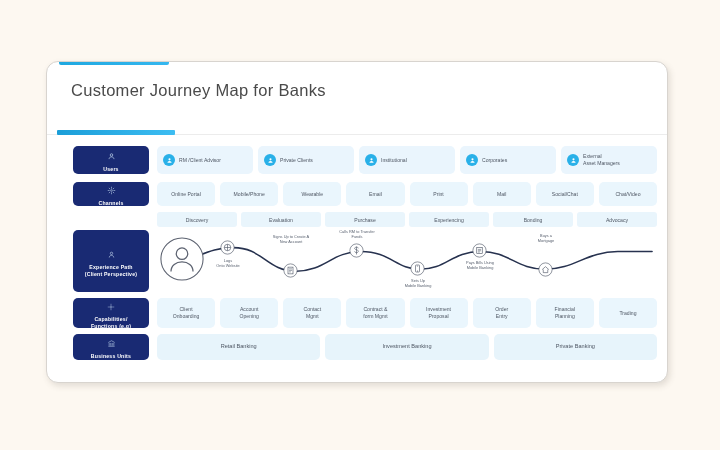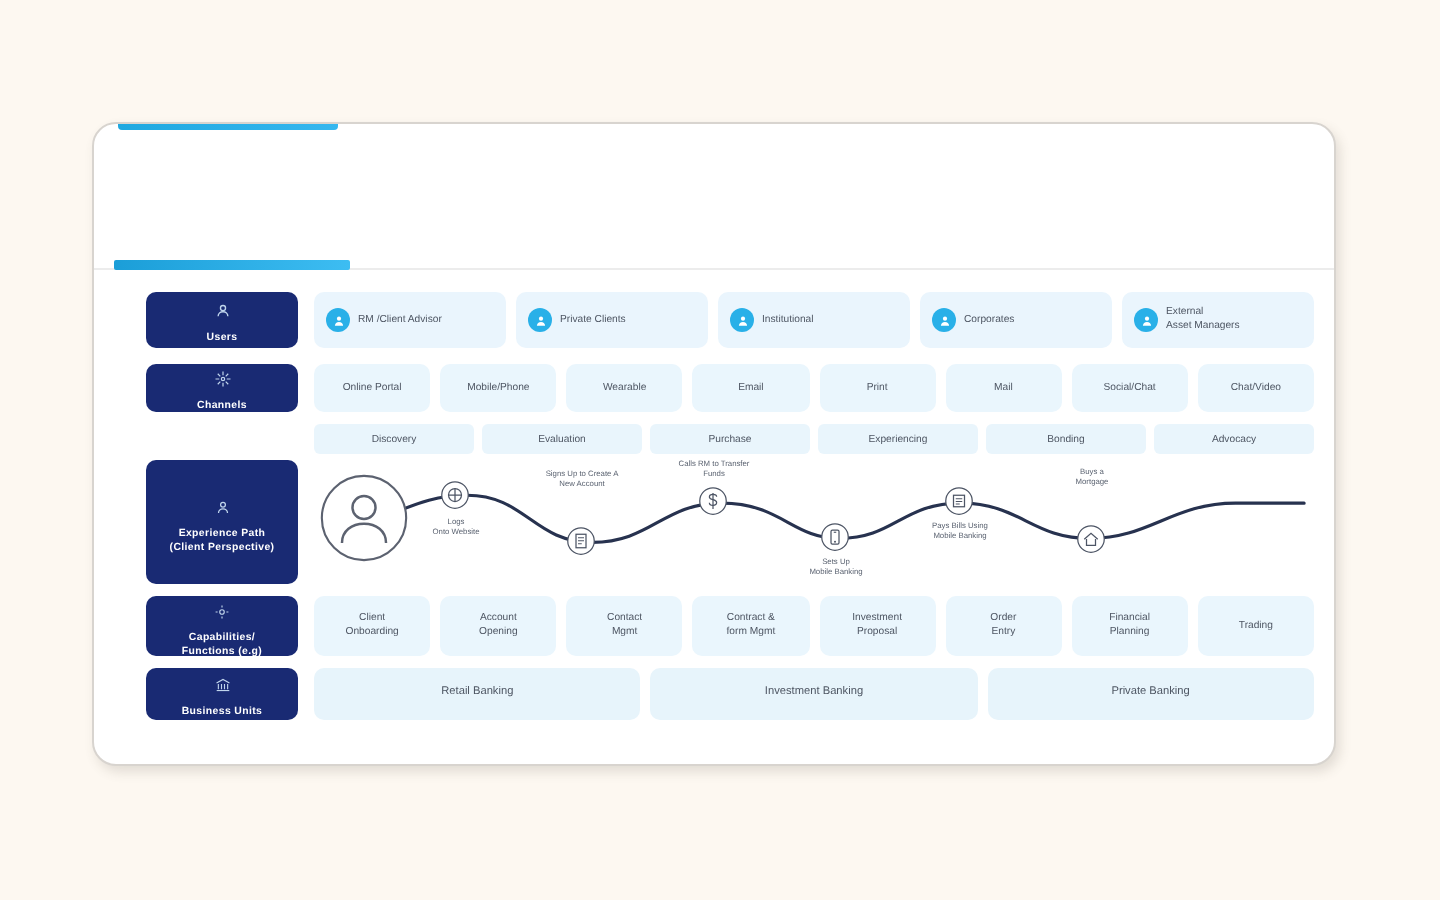--- a/index.html
+++ b/index.html
@@ -132,20 +132,21 @@
 <body>
 
 <div id="stage">
 
   <div class="card">
 
     <div class="accent-top"></div>
     <div class="hair-line"></div>
     <div class="accent-under"></div>
 
+    <div class="title">Customer Journey Map for Banks</div>
 
     <div class="row" id="row-users">
       <div class="rowlabel">
         <span class="lbl-ico">
           <svg width="9" height="9" viewBox="0 0 24 24" fill="none" stroke="#cfe4f7" stroke-width="1.8">
             <circle cx="12" cy="8" r="3.4"></circle>
             <path d="M5.5 19c0-3.6 2.9-6 6.5-6s6.5 2.4 6.5 6"></path>
           </svg>
         </span>
         <span class="lbl-txt">Users</span>

